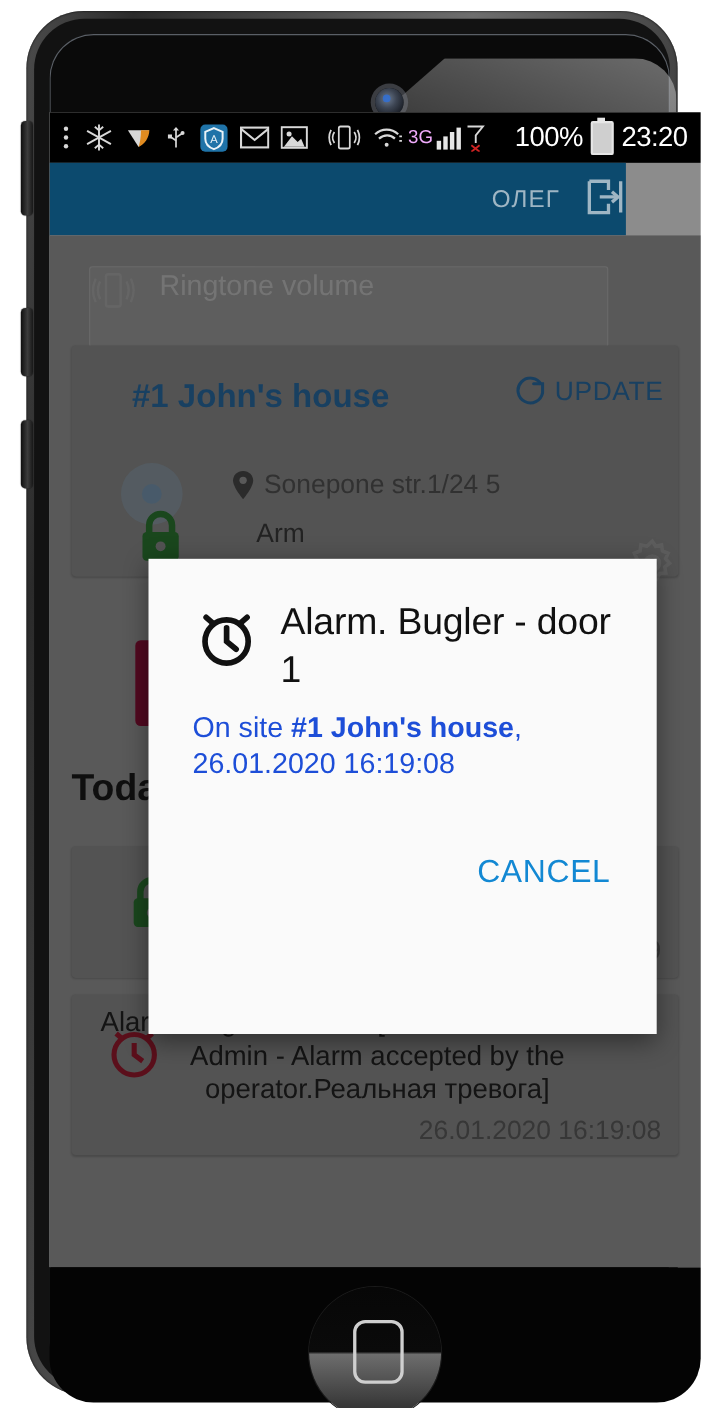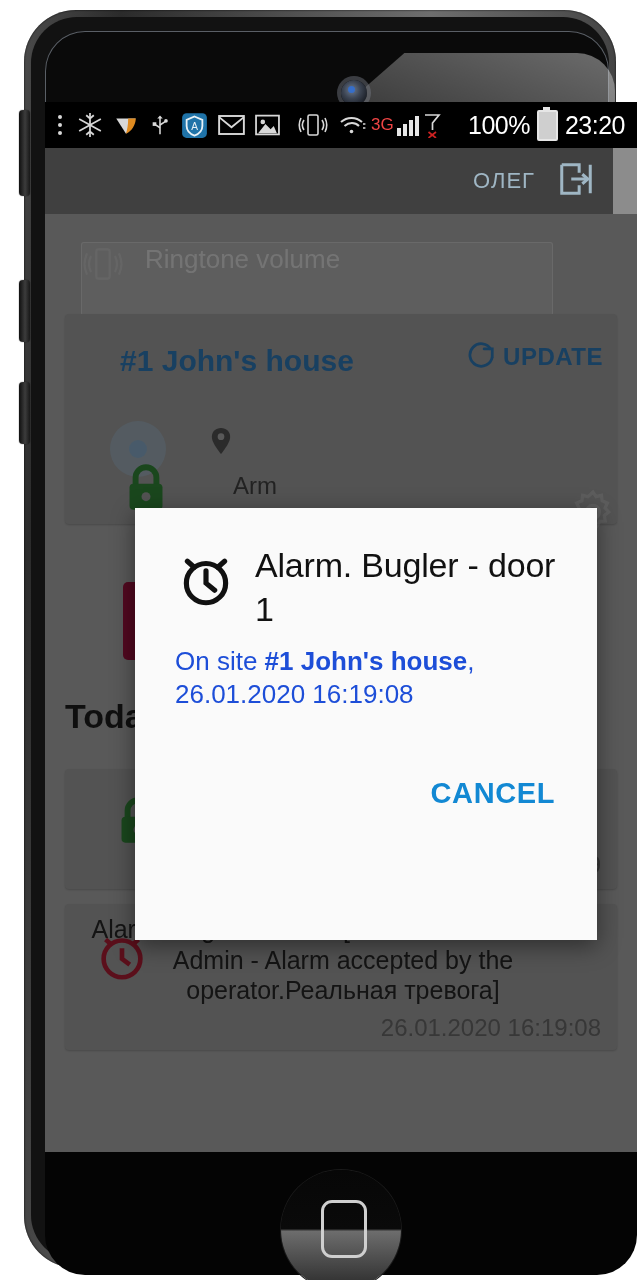--- a/index.html
+++ b/index.html
@@ -41,35 +41,35 @@
          display:flex;align-items:center;padding:0 12px;box-sizing:border-box;color:#fff;}
   .sb-ic{display:flex;align-items:center;justify-content:center;margin-right:10px;flex:0 0 auto;}
   #sb-right{margin-left:auto;display:flex;align-items:center;gap:7px;}
   #sb-battery-pct{font-size:25px;letter-spacing:-.5px;}
   #sb-clock{font-size:25px;letter-spacing:-.5px;}
   #battery-glyph{width:17px;height:27px;border:2px solid #e6e6e6;border-radius:2px;
          background:#cfcfcf;position:relative;}
   #battery-glyph:before{content:"";position:absolute;left:4px;top:-5px;width:7px;height:3px;background:#e6e6e6;}
 
   
-  #appbar{position:absolute;left:0;top:46px;width:568px;height:66px;background:#404040;
-         display:flex;align-items:center;justify-content:flex-end;padding-right:18px;box-sizing:border-box;}
+  #appbar{position:absolute;left:0;top:46px;width:524px;height:66px;background:#0c4a6e;
+         display:flex;align-items:center;justify-content:flex-end;padding-right:0;box-sizing:border-box;}
   #user-name{color:#9fb6c4;font-size:22px;letter-spacing:1px;margin-right:22px;}
 
   
   #scrim{position:absolute;left:0;top:112px;width:592px;height:938px;background:rgba(0,0,0,.42);z-index:40;}
 
   
   #content{position:absolute;left:0;top:112px;width:592px;height:938px;background:#9a9a9a;}
   .card{position:absolute;background:#8f8f8f;border-radius:4px;box-shadow:0 1px 2px rgba(0,0,0,.18);}
 
   #site-card{left:20px;top:100px;width:552px;height:210px;}
   #site-title{position:absolute;left:55px;top:30px;font-size:30px;font-weight:bold;color:#2a6ea8;}
   #update-btn{position:absolute;right:14px;top:28px;display:flex;align-items:center;color:#2a6ea8;
-         font-size:24px;font-weight:700;letter-spacing:.5px;}
+         font-size:24px;font-weight:400;letter-spacing:.5px;}
   #update-btn .ic{margin-right:7px;display:flex;}
   #addr-row{position:absolute;left:145px;top:113px;display:flex;align-items:center;color:#555;font-size:24px;}
   #addr-row .ic{margin-right:8px;display:flex;}
   #arm-label{position:absolute;left:168px;top:158px;font-size:24px;color:#3b3b3b;}
   #lock-green{position:absolute;left:58px;top:148px;}
   #blue-dot{position:absolute;left:45px;top:107px;width:56px;height:56px;border-radius:50%;
          background:rgba(150,185,215,.35);}
   #blue-dot:after{content:"";position:absolute;left:19px;top:19px;width:18px;height:18px;border-radius:50%;
          background:rgba(110,155,195,.55);}
   #gear-faint{position:absolute;left:505px;top:175px;opacity:.28;}
@@ -99,21 +99,21 @@
   #alarm-red{position:absolute;left:28px;top:22px;}
 
   
   #dialog{position:absolute;left:90px;top:406px;width:462px;height:432px;background:#fafafa;
          z-index:60;box-shadow:0 6px 22px rgba(0,0,0,.45);}
   #dlg-head{position:absolute;left:40px;top:36px;width:390px;display:flex;align-items:flex-start;}
   #dlg-alarm-ic{flex:0 0 auto;margin-right:18px;margin-top:4px;}
   #dlg-title{font-size:34px;font-weight:500;color:#111;line-height:1.28;letter-spacing:-.2px;}
   #dlg-body{position:absolute;left:40px;top:137px;width:392px;font-size:26px;color:#1d4ed8;line-height:1.26;}
   #dlg-body b{font-weight:bold;}
-  .dlg-btn{position:absolute;color:#1288d3;font-size:29px;font-weight:700;letter-spacing:.6px;}
+  .dlg-btn{position:absolute;color:#1288d3;font-size:29px;font-weight:400;letter-spacing:.6px;}
   #btn-cancel{right:42px;top:269px;}
   #btn-accept{right:42px;top:360px;}
 
   
   #chin{position:absolute;left:0;top:1121px;width:592px;height:123px;background:#040404;
          border-radius:0 0 40px 40px;}
   #home-circle{position:absolute;left:236px;top:18px;width:120px;height:120px;border-radius:50%;
          background:linear-gradient(180deg,#070707 0%,#0a0a0a 49%,#6d6d6d 51%,#2a2a2a 100%);
          box-shadow:0 0 0 1px #1a1a1a;}
   #home-square{position:absolute;left:40px;top:30px;width:40px;height:52px;border:3px solid #cfcfcf;
@@ -201,21 +201,21 @@
             </svg>
           </span>
           <span class="sb-ic" style="margin-right:3px;">
             <svg width="30" height="24" viewBox="0 0 30 24" fill="none" stroke="#d8d8d8" stroke-width="2">
               <path d="M3 9 C9 3.5 18 3.5 24 9"></path>
                 <path d="M6.5 13 C11 9 17 9 21 13"></path>
               <circle cx="13.5" cy="18.5" r="1.8" fill="#d8d8d8" stroke="none"></circle>
               <path d="M25 11 l2.4 0 M25 15 l2.4 0" stroke-width="1.6"></path>
             </svg>
           </span>
-          <span class="sb-ic" style="font-size:17px;color:#ef4444;margin-right:2px;">3G</span>
+          <span class="sb-ic" style="font-size:17px;color:#f0abfc;margin-right:2px;">3G</span>
           <span class="sb-ic" style="margin-right:3px;">
             <svg width="24" height="24" viewBox="0 0 24 24">
               <rect x="1" y="15" width="4" height="8" fill="#e6e6e6"></rect>
                 <rect x="7" y="11" width="4" height="12" fill="#e6e6e6"></rect>
               <rect x="13" y="7" width="4" height="16" fill="#e6e6e6"></rect>
                 <rect x="19" y="3" width="4" height="20" fill="#e6e6e6"></rect>
             </svg>
           </span>
           <span class="sb-ic" style="margin-right:6px;">
             <svg width="18" height="26" viewBox="0 0 18 26" stroke="#d8d8d8" stroke-width="1.7" fill="none">
@@ -306,20 +306,21 @@
               </span>
               <span>UPDATE</span>
             </div>
             <div id="addr-row">
               <span class="ic">
                 <svg width="22" height="28" viewBox="0 0 20 26">
                   <path d="M10 1 C5 1 1.5 4.6 1.5 9.2 C1.5 15 10 25 10 25 S18.5 15 18.5 9.2 C18.5 4.6 15 1 10 1 Z" fill="#4a4a4a"></path>
                   <circle cx="10" cy="9" r="3.1" fill="#9a9a9a"></circle>
                 </svg>
               </span>
+              <span>Sonepone str.1/24 5</span>
             </div>
             <span id="lock-green">
               <svg width="46" height="52" viewBox="0 0 26 30">
                 <path d="M7 13 V9 A6 6 0 0 1 19 9 V13" fill="none" stroke="#2d7a33" stroke-width="3.4"></path>
                 <rect x="3.5" y="12.5" width="19" height="15" rx="2.2" fill="#2d7a33"></rect>
                 <circle cx="13" cy="20" r="2.6" fill="#8f8f8f"></circle>
               </svg>
             </span>
             <span id="arm-label">Arm</span>
             <span id="gear-faint">

